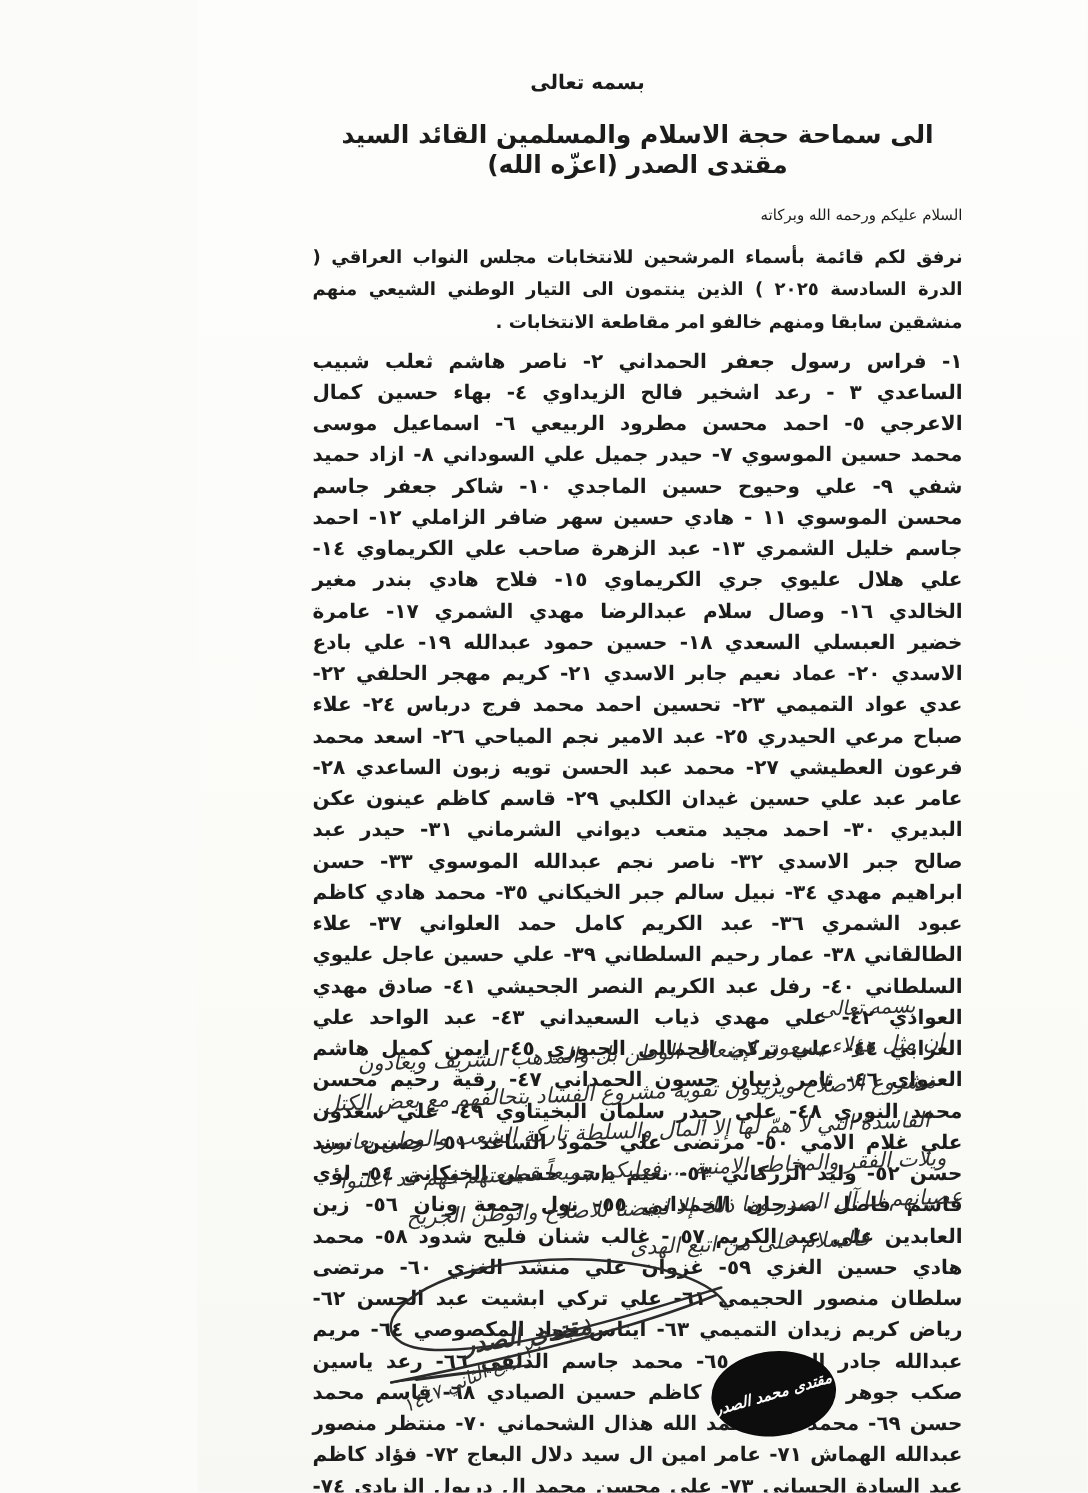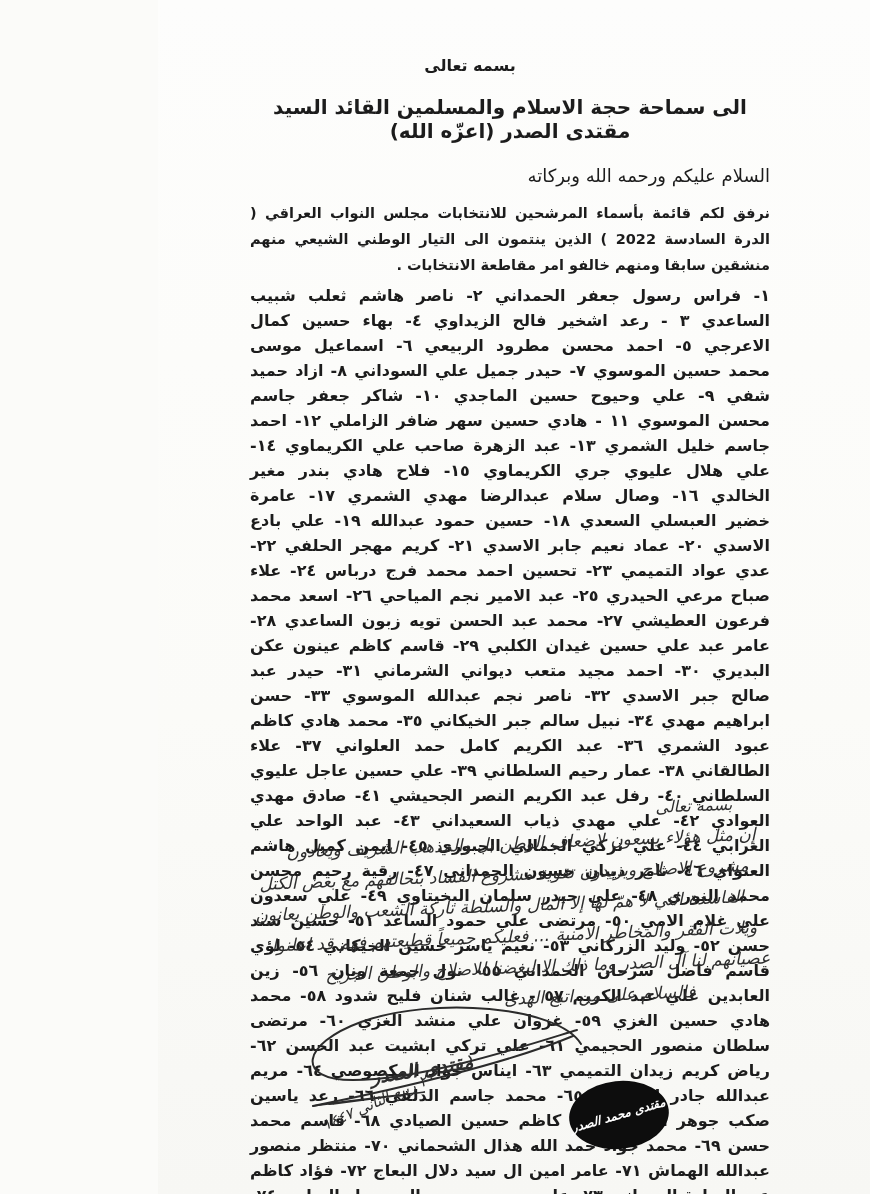--- a/index.html
+++ b/index.html
@@ -28,21 +28,21 @@
   }
   .title{
     margin-top:20px;
     text-align:center;
     font-weight:bold;
     font-size:20px;
   }
   .salutation{
     margin-top:22px;
     text-align:right;
-    font-size:18px;
+    font-size:12px;
   }
   .intro{
     margin-top:14px;
     font-weight:bold;
     font-size:14.5px;
     line-height:26px;
     text-align:justify;
     text-align-last:right;
   }
   .candidates{
@@ -104,21 +104,21 @@
 </style>
 </head>
 <body>
 
 <div class="page">
 
   <div class="content">
     <div class="basmala">بسمه تعالى</div>
     <div class="title">الى سماحة حجة الاسلام والمسلمين القائد السيد مقتدى الصدر (اعزّه الله)</div>
     <div class="salutation">السلام عليكم ورحمه الله وبركاته</div>
-    <div class="intro">نرفق لكم قائمة بأسماء المرشحين للانتخابات مجلس النواب العراقي ( الدرة السادسة 2022 ) الذين ينتمون الى التيار الوطني الشيعي منهم منشقين سابقا ومنهم خالفو امر مقاطعة الانتخابات .</div>
+    <div class="intro">نرفق لكم قائمة بأسماء المرشحين للانتخابات مجلس النواب العراقي ( الدرة السادسة ٢٠٢٥ ) الذين ينتمون الى التيار الوطني الشيعي منهم منشقين سابقا ومنهم خالفو امر مقاطعة الانتخابات .</div>
     <div class="candidates">١- فراس رسول جعفر الحمداني ٢- ناصر هاشم ثعلب شبيب الساعدي ٣ - رعد اشخير فالح الزيداوي ٤- بهاء حسين كمال الاعرجي ٥- احمد محسن مطرود الربيعي ٦- اسماعيل موسى محمد حسين الموسوي ٧- حيدر جميل علي السوداني ٨- ازاد حميد شفي ٩- علي وحيوح حسين الماجدي ١٠- شاكر جعفر جاسم محسن الموسوي ١١ - هادي حسين سهر ضافر الزاملي ١٢- احمد جاسم خليل الشمري ١٣- عبد الزهرة صاحب علي الكريماوي ١٤- علي هلال عليوي جري الكريماوي ١٥- فلاح هادي بندر مغير الخالدي ١٦- وصال سلام عبدالرضا مهدي الشمري ١٧- عامرة خضير العبسلي السعدي ١٨- حسين حمود عبدالله ١٩- علي بادع الاسدي ٢٠- عماد نعيم جابر الاسدي ٢١- كريم مهجر الحلفي ٢٢- عدي عواد التميمي ٢٣- تحسين احمد محمد فرج درباس ٢٤- علاء صباح مرعي الحيدري ٢٥- عبد الامير نجم المياحي ٢٦- اسعد محمد فرعون العطيشي ٢٧- محمد عبد الحسن تويه زبون الساعدي ٢٨- عامر عبد علي حسين غيدان الكلبي ٢٩- قاسم كاظم عينون عكن البديري ٣٠- احمد مجيد متعب ديواني الشرماني ٣١- حيدر عبد صالح جبر الاسدي ٣٢- ناصر نجم عبدالله الموسوي ٣٣- حسن ابراهيم مهدي ٣٤- نبيل سالم جبر الخيكاني ٣٥- محمد هادي كاظم عبود الشمري ٣٦- عبد الكريم كامل حمد العلواني ٣٧- علاء الطالقاني ٣٨- عمار رحيم السلطاني ٣٩- علي حسين عاجل عليوي السلطاني ٤٠- رفل عبد الكريم النصر الجحيشي ٤١- صادق مهدي العوادي ٤٢- علي مهدي ذياب السعيداني ٤٣- عبد الواحد علي الغرابي ٤٤- علي تركي الجمالي الجبوري ٤٥- ايمن كميل هاشم العنواي ٤٦- ثامر ذيبان حسون الحمداني ٤٧- رقية رحيم محسن محمد النوري ٤٨- علي حيدر سلمان البخيتاوي ٤٩- علي سعدون علي غلام الامي ٥٠- مرتضى علي حمود الساعد ٥١- حسين سند حسن ٥٢- وليد الزركاني ٥٣- نعيم ياسر حسين الخيكاني ٥٤- لؤي قاسم فاضل سرحان الحمداني ٥٥- نول جمعة ونان ٥٦- زين العابدين علي عبد الكريم ٥٧ - غالب شنان فليح شدود ٥٨- محمد هادي حسين الغزي ٥٩- غزوان علي منشد الغزي ٦٠- مرتضى سلطان منصور الحجيمي ٦١- علي تركي ابشيت عبد الحسن ٦٢- رياض كريم زيدان التميمي ٦٣- ايناس جواد المكصوصي ٦٤- مريم عبدالله جادر الجيزاني ٦٥- محمد جاسم الدلفي ٦٦- رعد ياسين صكب جوهر المياحي ٦٧- كاظم حسين الصيادي ٦٨- قاسم محمد حسن ٦٩- محمد جواد حمد الله هذال الشحماني ٧٠- منتظر منصور عبدالله الهماش ٧١- عامر امين ال سيد دلال البعاج ٧٢- فؤاد كاظم عبد السادة الحساني ٧٣- علي محسن محمد ال دريول الزيادي ٧٤- خليل محمد سعيد الجولاغ ٧٥- محمد كريم الحمداوي ٧٦- محمد صاحب الحسناوي ٧٧- امين قحطان البديري ٧٨ -حسين نجاح الهلالي .</div>
   </div>
 
   <div class="handwriting">
     <div class="hw-line hw-basmala">بسمه تعالى</div>
     <div class="hw-line hw-0">إن مثل هؤلاء يسعون لإضعاف الوطن بل والمذهب الشريف ويعادون</div>
     <div class="hw-line hw-1">مشروع الاصلاح ويريدون تقوية مشروع الفساد بتحالفهم مع بعض الكتل</div>
     <div class="hw-line hw-2">الفاسدة التي لا همّ لها إلا المال والسلطة تاركة الشعب والوطن يعانون</div>
     <div class="hw-line hw-3">ويلات الفقر والمخاطر الامنية ... فعليكم جميعاً قطيعتهم فهم قد اعلنوا</div>
     <div class="hw-line hw-4">عصيانهم لنا آل الصدر وما ذلك إلا لبغضنا للاصلاح والوطن الجريح</div>

